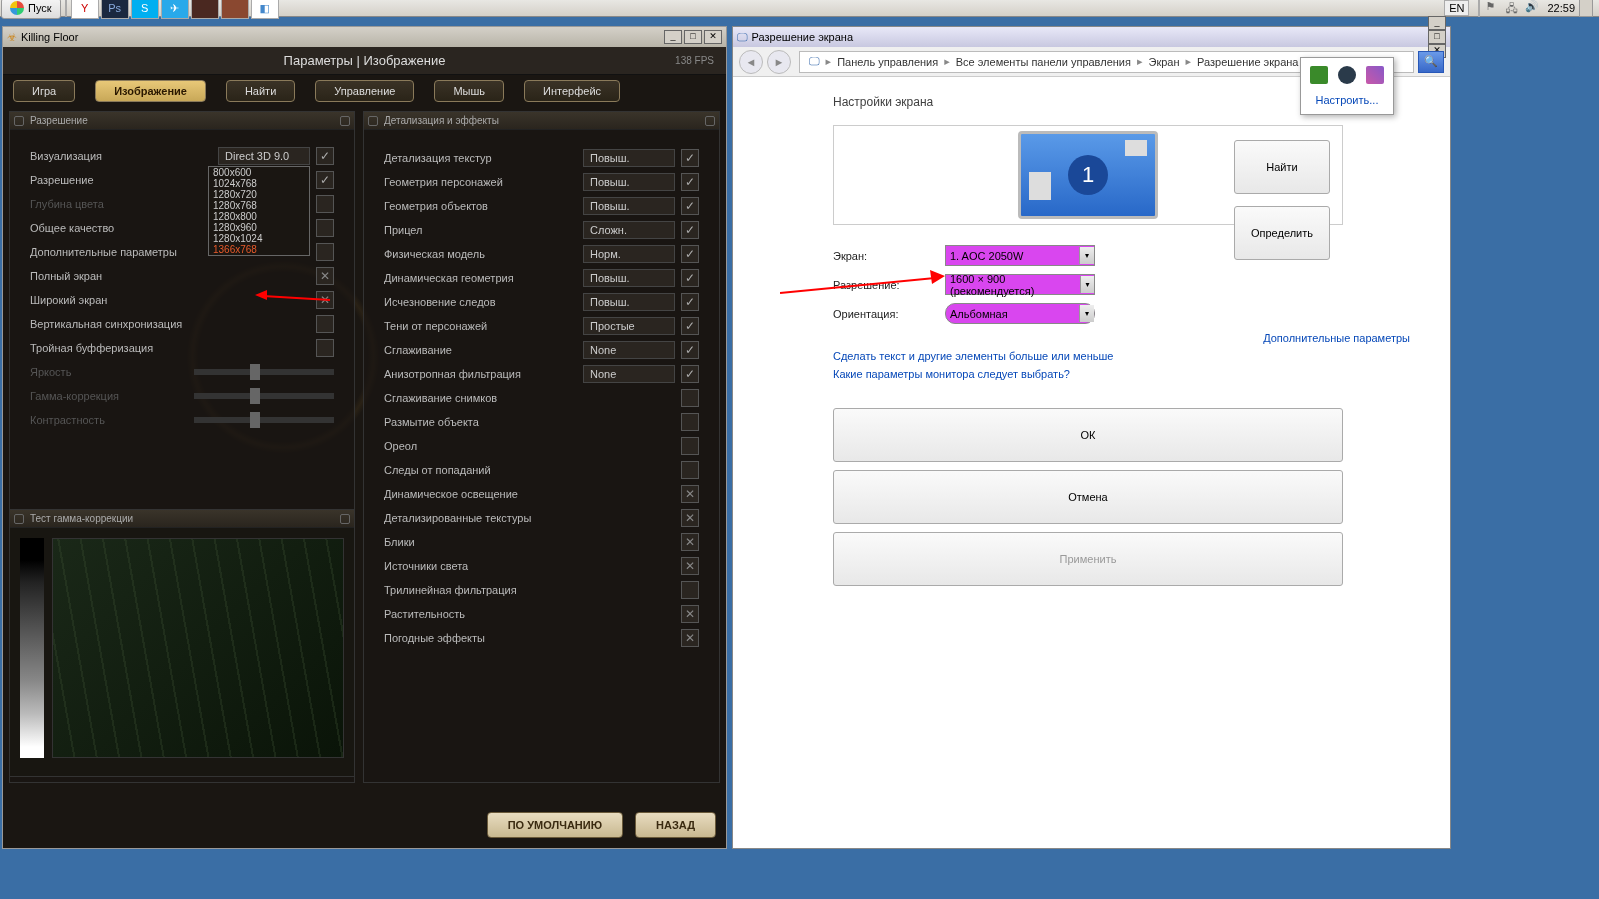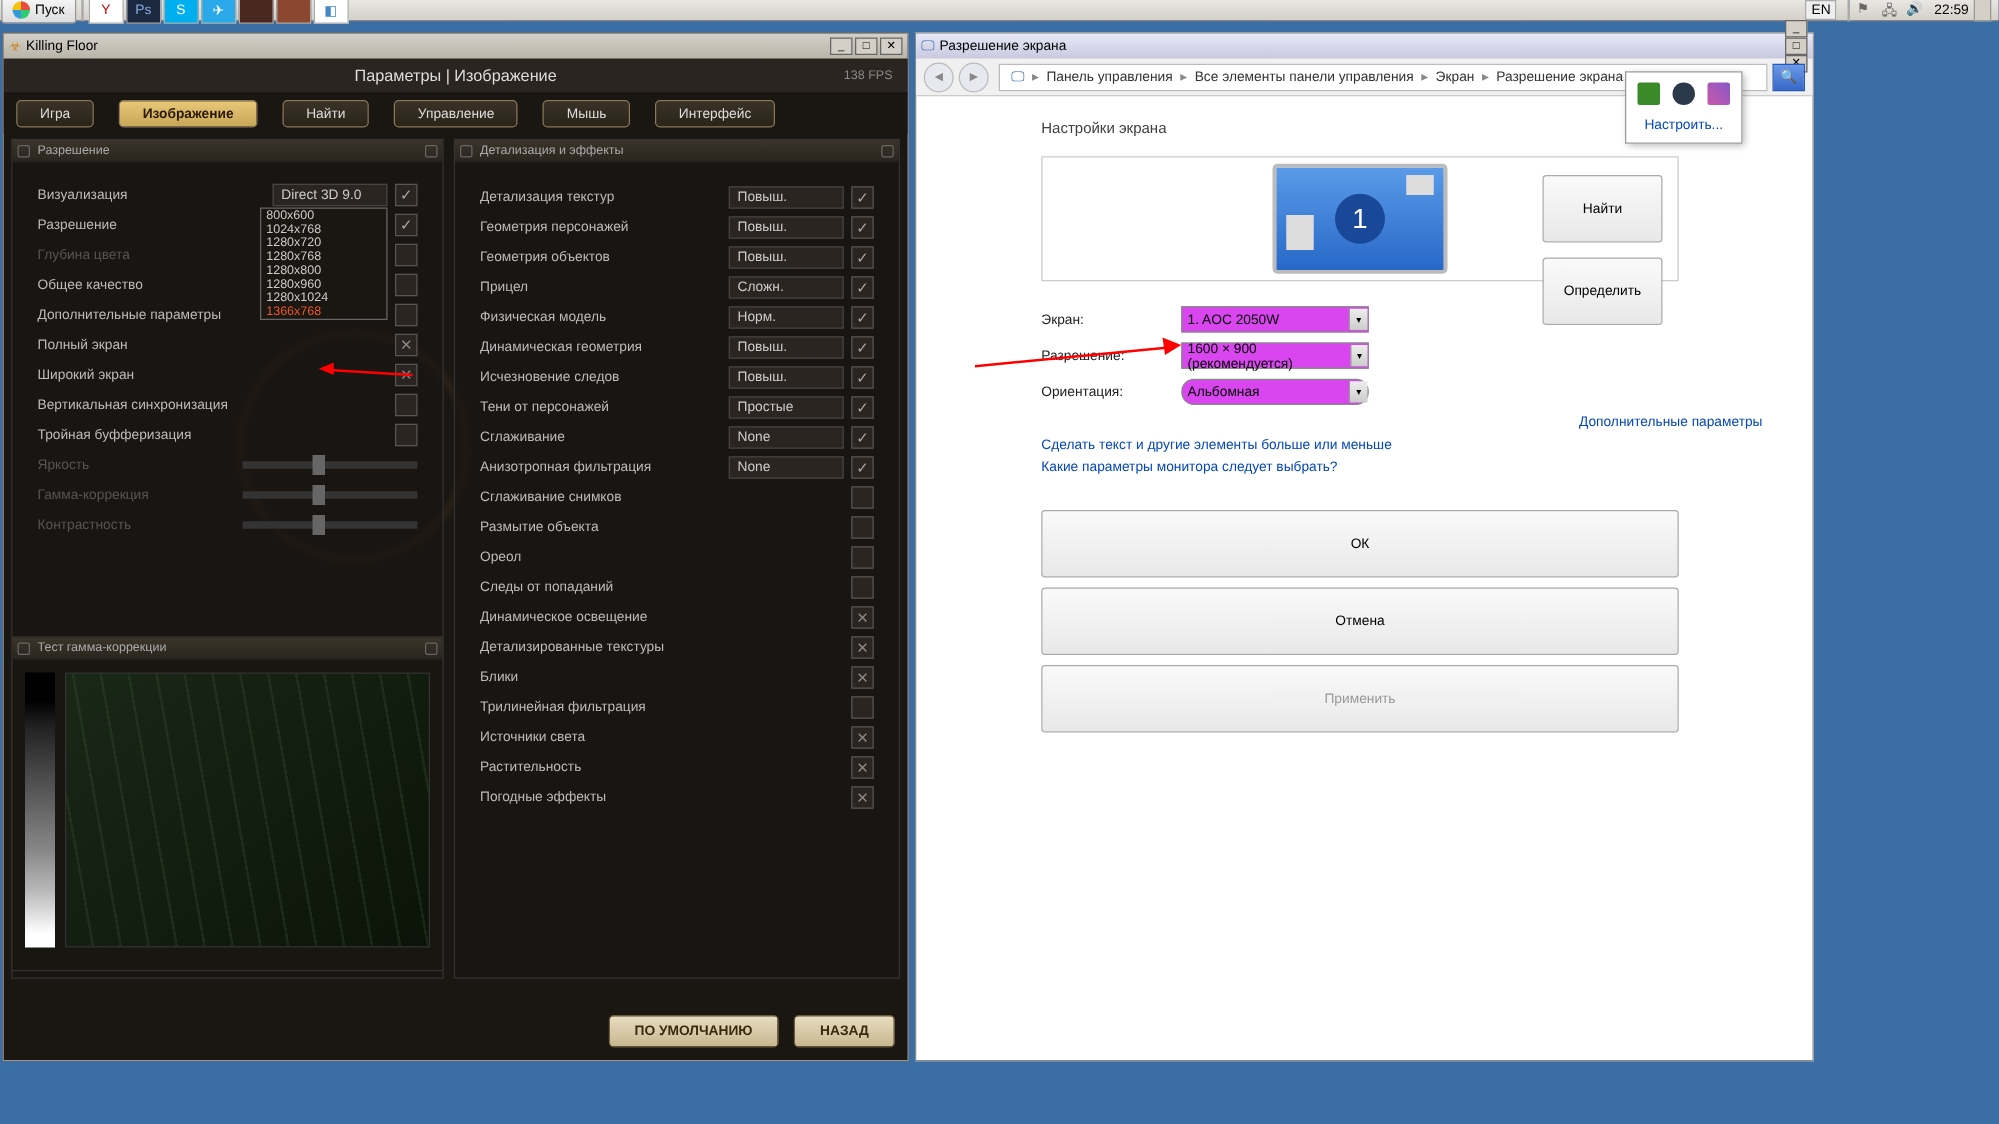--- a/index.html
+++ b/index.html
@@ -294,26 +294,26 @@
           </div>
           <div class="opt-row">
             <span class="opt-label">Детализированные текстуры</span>
             <span class="opt-check x"></span>
           </div>
           <div class="opt-row">
             <span class="opt-label">Блики</span>
             <span class="opt-check x"></span>
           </div>
           <div class="opt-row">
+            <span class="opt-label">Источники света</span>
+            <span class="opt-check x"></span>
+          </div>
+          <div class="opt-row">
             <span class="opt-label">Трилинейная фильтрация</span>
             <span class="opt-check"></span>
-          </div>
-          <div class="opt-row">
-            <span class="opt-label">Источники света</span>
-            <span class="opt-check x"></span>
           </div>
           <div class="opt-row">
             <span class="opt-label">Растительность</span>
             <span class="opt-check x"></span>
           </div>
           <div class="opt-row">
             <span class="opt-label">Погодные эффекты</span>
             <span class="opt-check x"></span>
           </div>
         </div>

